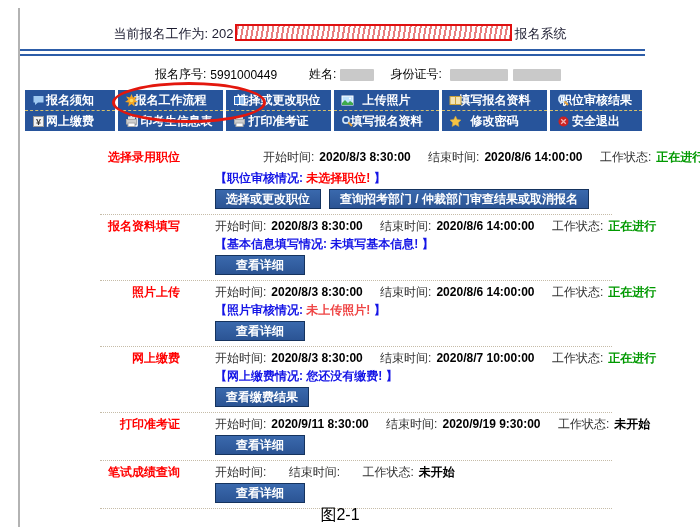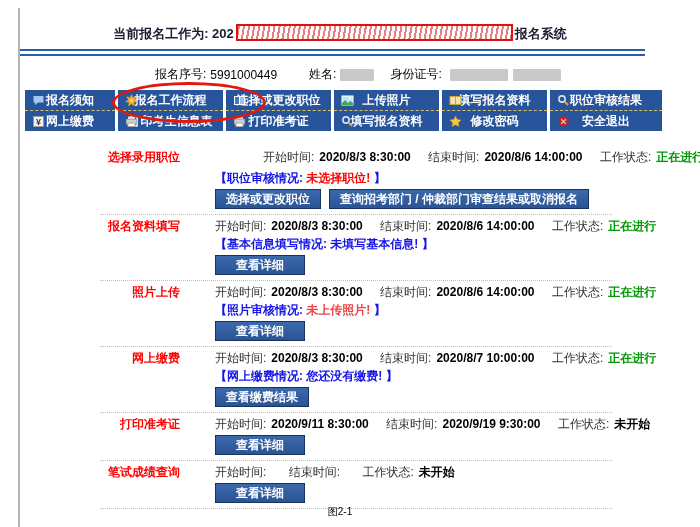--- a/index.html
+++ b/index.html
@@ -1,50 +1,50 @@
 <!DOCTYPE html>
 <html><head>
 <meta charset="utf-8">
 <style>
   html,body{margin:0;padding:0;background:#fff;}
   .page{position:relative;width:700px;height:527px;background:#fff;overflow:hidden;
         font-family:"Liberation Sans","DejaVu Sans",sans-serif;font-size:12px;color:#000;}
   .vline{position:absolute;left:18px;top:8px;width:2px;height:519px;background:#b3b3b3;}
   .title{position:absolute;top:24px;left:10px;width:660px;text-align:center;
-         font-weight:bold;font-size:13px;color:#1c1c30;white-space:nowrap;}
+         font-weight:normal;font-size:13px;color:#1c1c30;white-space:nowrap;}
   .redact{display:inline-block;width:273px;height:13px;border:2px solid #e01010;vertical-align:-3px;
           margin:0 2px;background:repeating-linear-gradient(100deg,rgba(214,20,20,.55) 0 2px,rgba(255,255,255,.85) 2px 5px);}
   .dline{position:absolute;top:49px;left:20px;width:625px;height:3px;
          border-top:2px solid #2d5da8;border-bottom:2px solid #2d5da8;}
   .idrow{position:absolute;top:66px;left:155px;display:flex;align-items:center;white-space:nowrap;}
   .idrow .lab{margin-right:4px;}
   .gbox{display:inline-block;height:12px;background:#c9c9c9;border-radius:1px;}
   .nav{position:absolute;top:90px;left:25px;}
   .nav-row{display:flex;gap:3px;}
   .nav-cell{background:#27549b;color:#fff;font-weight:bold;height:20px;position:relative;
             display:flex;align-items:center;justify-content:center;font-size:12px;cursor:pointer;}
   .nav-row2 .nav-cell{border-top:1px dashed #d8c06a;}
   .nav-cell .ic{position:absolute;left:7px;width:13px;height:13px;line-height:0;}
-  .w1{width:90px}.w2{width:105px}.w3{width:105px}.w4{width:105px}.w5{width:105px}.w6{width:112px}
+  .w1{width:90px}.w2{width:105px}.w3{width:105px}.w4{width:105px}.w5{width:105px}.w6{width:92px}
   .ellipse{position:absolute;left:112px;top:82px;width:148px;height:35px;
            border:3px solid #e3170d;border-radius:50%;pointer-events:none;}
   .main{position:absolute;top:142px;left:20px;width:625px;}
   .section .srow1{display:flex;align-items:center;line-height:14px;white-space:nowrap;}
   .section:first-child .srow1{padding-top:8px;gap:48px;}
   .slabel{width:160px;text-align:right;color:#f00;font-weight:bold;flex:none;}
   .sinfo{margin-left:35px;}
   .sinfo .flab{color:#333;margin-right:5px;}
   .sinfo b{margin-right:14px;}
   .note{margin:5px 0 0 195px;line-height:13px;color:#1414e6;font-weight:bold;white-space:nowrap;}
   .btnrow{margin:4px 0 0 195px;display:flex;gap:8px;}
   .btn{background:linear-gradient(#3a69ad,#2b5494);color:#fff;border:1px solid #15335e;
        height:18px;min-width:68px;padding:0 10px;display:flex;align-items:center;justify-content:center;
        font-size:12px;font-weight:bold;cursor:pointer;}
   .sep{border-top:1px dotted #c6bca8;margin:5px 0 4px 80px;width:512px;height:0;}
-  .caption{position:absolute;top:505px;left:10px;width:660px;text-align:center;font-size:10px;color:#000;}
+  .caption{position:absolute;top:505px;left:10px;width:660px;text-align:center;font-size:16px;color:#000;}
   svg{display:block;}
 </style>
 </head>
 <body>
 
 <div class="page">
   <div class="vline"></div>
 
   <div class="title"><span>当前报名工作为: 202</span><span class="redact"></span><span>报名系统</span></div>
 

